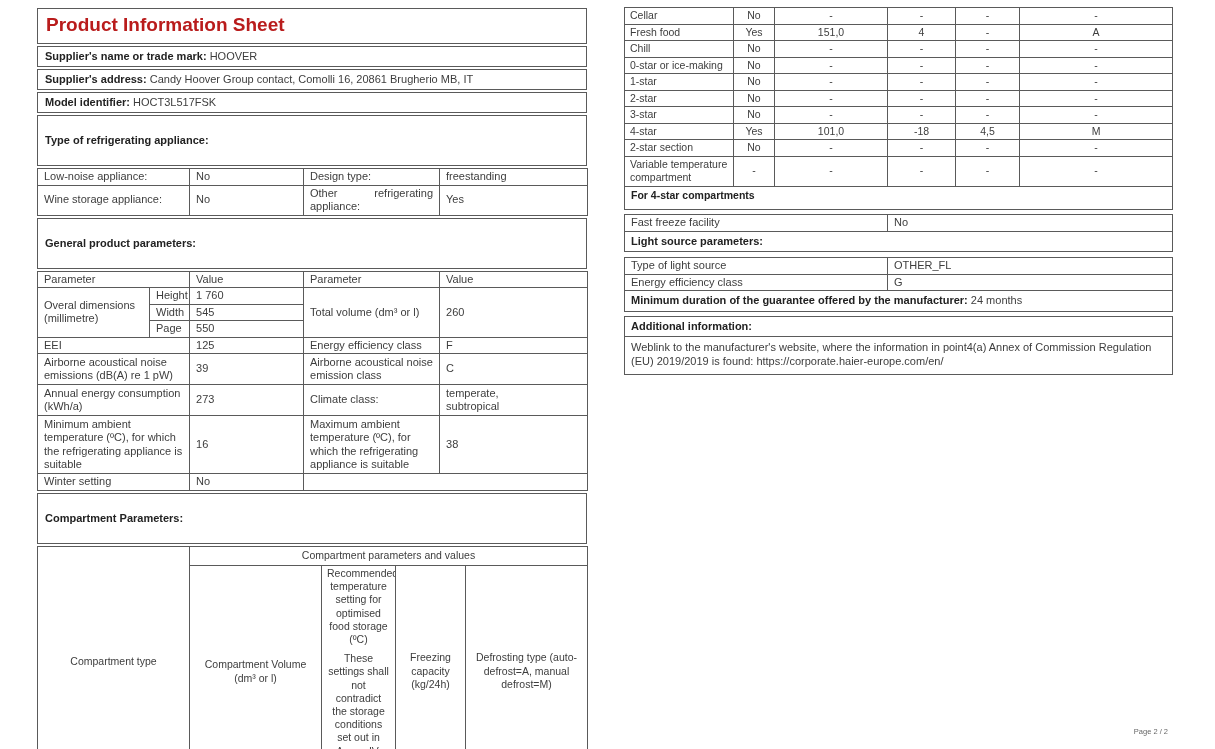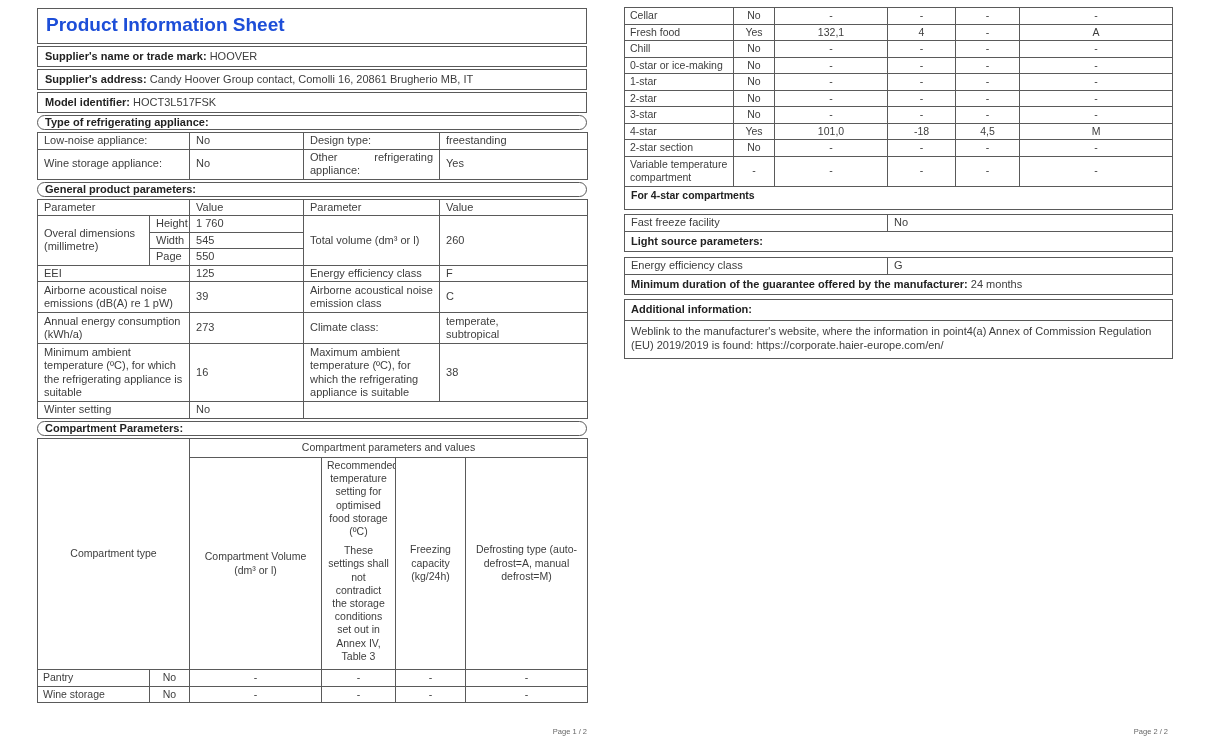--- a/index.html
+++ b/index.html
@@ -8,23 +8,23 @@
     font-family:"Liberation Sans", sans-serif; color:#3d3d3d;
   }
   .page { position:absolute; top:8px; }
   .page1 { left:37px; width:550px; }
   .page2 { left:624px; top:7px; width:548px; }
   .page > * + * { margin-top:2px; }
 
   .box { border:1px solid #5a5a5a; padding:3px 7px; font-size:11px; line-height:13px; }
   .box .lbl { font-weight:bold; color:#222;text-align:center; }
   .title-box { padding:4px 8px 6px 8px; }
-  .doc-title { margin:0; font-size:19px; line-height:24px; font-weight:bold; color:#1d4ed8; }
+  .doc-title { margin:0; font-size:19px; line-height:24px; font-weight:bold; color:#b91c1c; }
   .doc-sub { margin:3px 0 0 0; font-size:10.6px; line-height:13px; color:#3d3d3d; }
-  .sec-box { font-weight:bold; color:#222; padding:0 7px;border-radius:8px; }
+  .sec-box { font-weight:bold; color:#222; padding:18px 7px; }
 
   table { border-collapse:collapse; table-layout:fixed; width:100%; }
   td {
     border:1px solid #5a5a5a; padding:1px 6px; font-size:11px;
     line-height:13.5px; color:#3d3d3d; vertical-align:middle;
     overflow:hidden;
   }
   .comp td { font-size:10.5px; padding:1px 5px; }
   .center { text-align:center; }
   .justify { text-align:justify; }
@@ -207,21 +207,20 @@
             <td class="center">-</td>
             <td class="center">-</td>
             <td class="center">-</td>
             <td class="center">-</td>
           </tr>
 
       </tbody>
     </table>
   </div>
 
-  <div class="footer footer1">Page 1 / 2</div>
 
   <div class="page page2">
 
     <table class="comp">
       <colgroup>
           <col style="width:109px">
           <col style="width:41px">
           <col style="width:113px">
           <col style="width:68px">
           <col style="width:64px">
@@ -234,21 +233,21 @@
             <td class="center">No</td>
             <td class="center">-</td>
             <td class="center">-</td>
             <td class="center">-</td>
             <td class="center">-</td>
           </tr>
 
           <tr>
             <td>Fresh food</td>
             <td class="center">Yes</td>
-            <td class="center">132,1</td>
+            <td class="center">151,0</td>
             <td class="center">4</td>
             <td class="center">-</td>
             <td class="center">A</td>
           </tr>
 
           <tr>
             <td>Chill</td>
             <td class="center">No</td>
             <td class="center">-</td>
             <td class="center">-</td>
@@ -341,20 +340,24 @@
       </tbody>
     </table>
 
     <table style="margin-top:5px;">
       <colgroup>
           <col style="width:263px">
           <col style="width:285px">
         </colgroup>
       <tbody>
         <tr class="kv-row">
+          <td>Type of light source</td>
+          <td>OTHER_FL</td>
+        </tr>
+        <tr class="kv-row">
           <td>Energy efficiency class</td>
           <td>G</td>
         </tr>
         <tr class="guarantee">
           <td colspan="2">
             <span class="sec">Minimum duration of the guarantee offered by the manufacturer:</span>
             <span>24 months</span>
           </td>
         </tr>
       </tbody>

